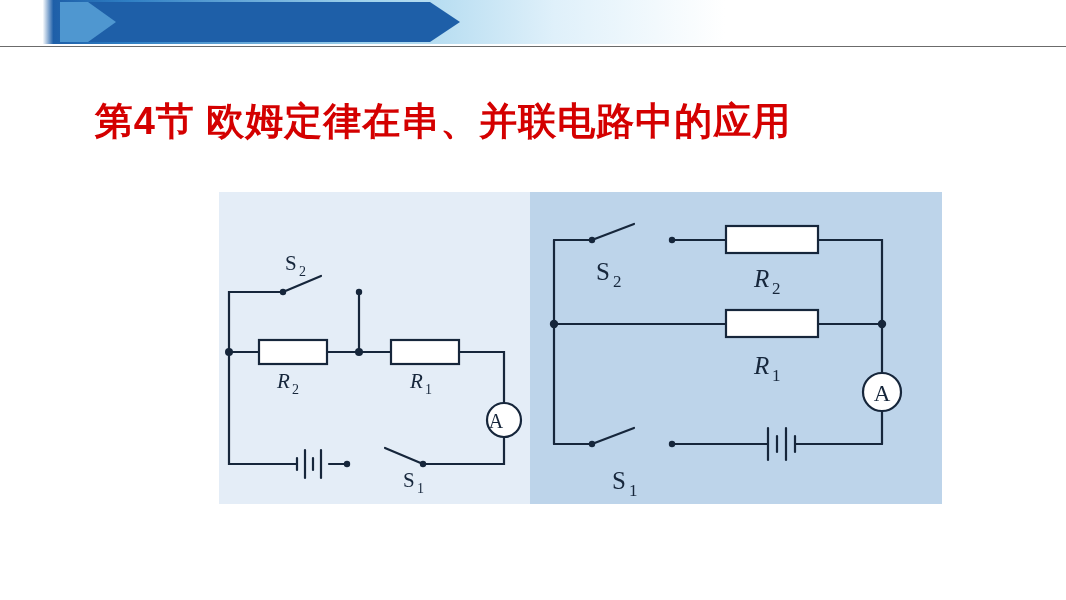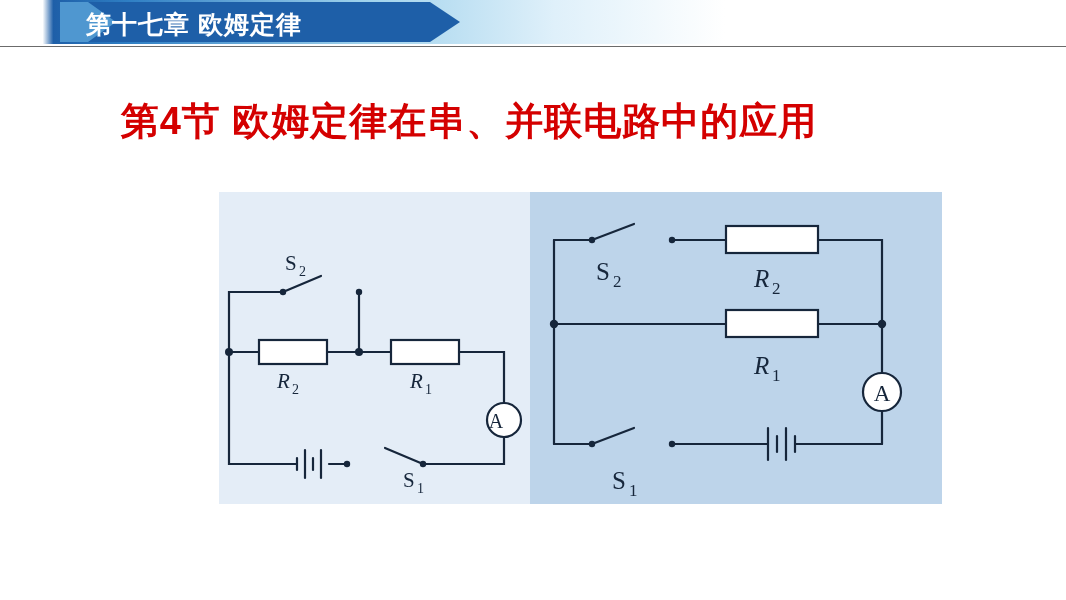--- a/index.html
+++ b/index.html
@@ -62,21 +62,20 @@
     position: absolute;
     left: 0;
     top: 96px;
     width: 886px;
     text-align: center;
     font-size: 38px;
     font-weight: bold;
     color: #d40000;
     letter-spacing: 1px;
     white-space: nowrap;
-    margin-left: 26px;
   }
 
   
   .figure-left {
     position: absolute;
     left: 219px;
     top: 192px;
     width: 311px;
     height: 312px;
     background: #e4edf7;
@@ -99,21 +98,20 @@
 </style>
 </head>
 <body>
 
 <div class="header">
   <div class="header-bar"></div>
   <svg class="header-chevron" viewBox="0 0 420 40">
     <polygon points="0,0 370,0 400,20 370,40 0,40" fill="#1e5fa8"></polygon>
     <polygon points="0,0 28,0 56,20 28,40 0,40" fill="#4f97d0"></polygon>
   </svg>
-  <div class="header-title">第十七章 欧姆定律</div>
   <div class="header-rule"></div>
 </div>
 
 <div class="main-title">第4节  欧姆定律在串、并联电路中的应用</div>
 
 <div class="figure-left">
   <svg width="311" height="312" viewBox="0 0 311 312">
     <g stroke="#16263b" stroke-width="2.2" fill="none" stroke-linecap="round">
 
       <path d="M10 160 L10 100 L64 100"></path>

